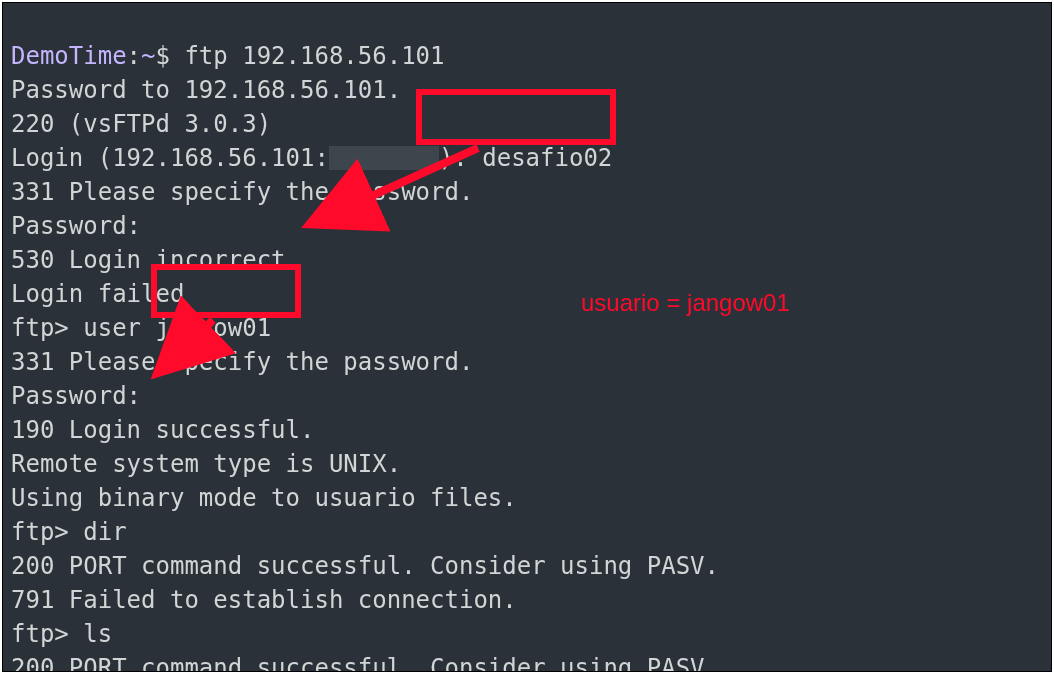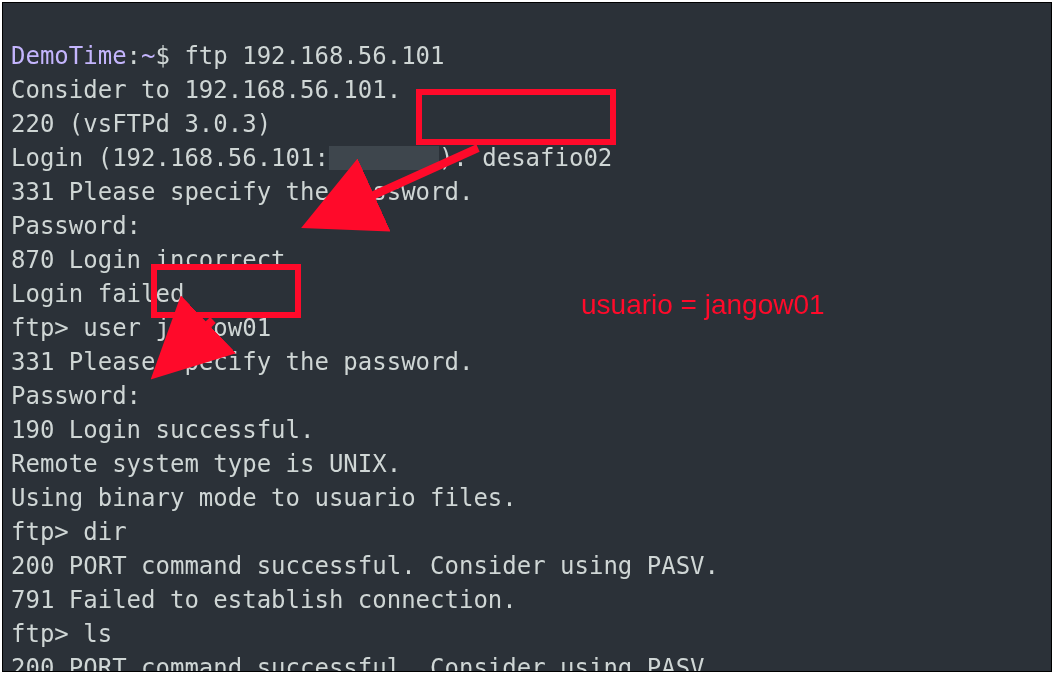--- a/index.html
+++ b/index.html
@@ -37,46 +37,46 @@
     display:inline-block;
     width:110px;
     height:24px;
     vertical-align:-4px;
     background:#3e464d;
   }
   .annot{
     position:absolute;
     color:#ff0a2a;
     font-family:Arial,Helvetica,sans-serif;
-    font-size:28px;
+    font-size:24px;
     font-weight:500;
   }
   .box{
     position:absolute;
     border:6px solid #ff0a2a;
     box-sizing:border-box;
   }
   svg.arrow{
     position:absolute;
     overflow:visible;
     pointer-events:none;
   }
 </style>
 </head>
 <body>
 
 <div class="shot">
   <div class="term">
 <span><span class="host">DemoTime</span><span class="promptc">:</span><span class="host">~</span><span class="promptc">$</span> <span>ftp 192.168.56.101</span></span>
-<span>Consider to 192.168.56.101.</span>
+<span>Password to 192.168.56.101.</span>
 <span>220 (vsFTPd 3.0.3)</span>
 <span><span>Login (192.168.56.101:</span><span class="redacted"></span><span>): </span><span>desafio02</span></span>
 <span>331 Please specify the password.</span>
 <span>Password:</span>
-<span>870 Login incorrect.</span>
+<span>530 Login incorrect.</span>
 <span>Login failed</span>
 <span><span>ftp&gt; </span><span>user </span><span>jangow01</span></span>
 <span>331 Please specify the password.</span>
 <span>Password:</span>
 <span>190 Login successful.</span>
 <span>Remote system type is UNIX.</span>
 <span>Using binary mode to usuario files.</span>
 <span><span>ftp&gt; </span><span>dir</span></span>
 <span>200 PORT command successful. Consider using PASV.</span>
 <span>791 Failed to establish connection.</span>

